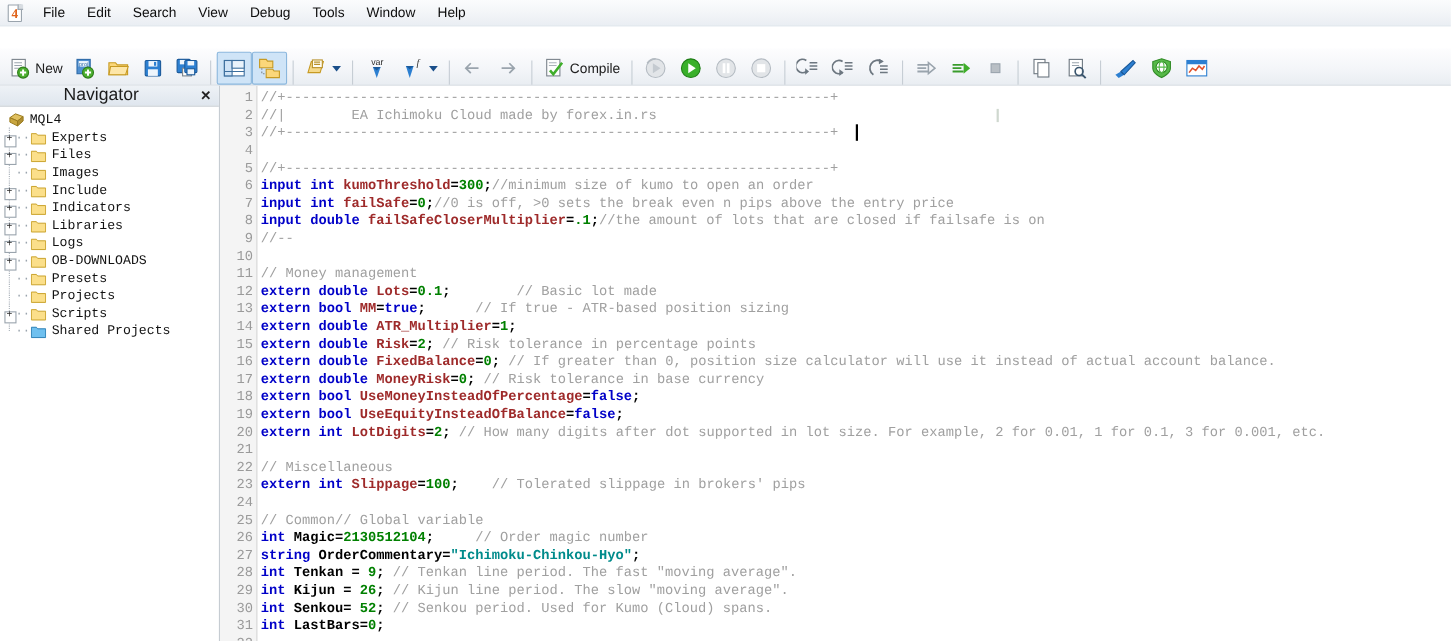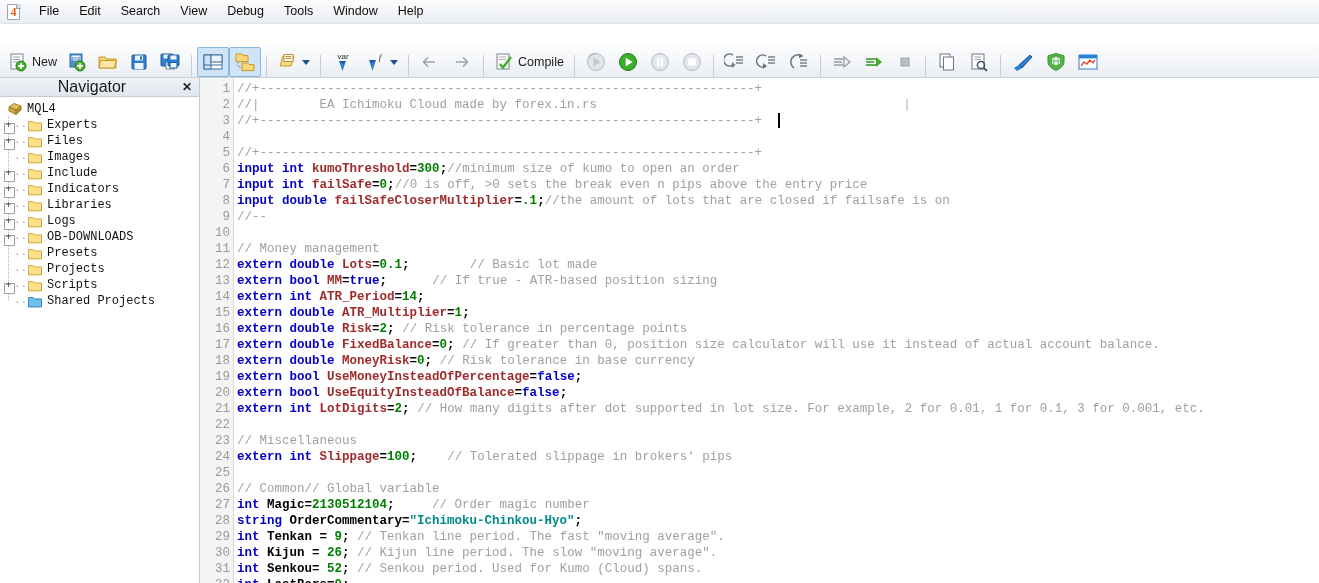--- a/index.html
+++ b/index.html
@@ -774,21 +774,20 @@
           <div class="code-line"></div>
           <div class="code-line"><span class="t-cmt">//+------------------------------------------------------------------+</span></div>
           <div class="code-line"><span class="t-kw">input</span><span class="t-plain"> </span><span class="t-kw">int</span><span class="t-plain"> </span><span class="t-id">kumoThreshold</span><span class="t-op">=</span><span class="t-num">300</span><span class="t-op">;</span><span class="t-cmt">//minimum size of kumo to open an order</span></div>
           <div class="code-line"><span class="t-kw">input</span><span class="t-plain"> </span><span class="t-kw">int</span><span class="t-plain"> </span><span class="t-id">failSafe</span><span class="t-op">=</span><span class="t-num">0</span><span class="t-op">;</span><span class="t-cmt">//0 is off, &gt;0 sets the break even n pips above the entry price</span></div>
           <div class="code-line"><span class="t-kw">input</span><span class="t-plain"> </span><span class="t-kw">double</span><span class="t-plain"> </span><span class="t-id">failSafeCloserMultiplier</span><span class="t-op">=</span><span class="t-num">.1</span><span class="t-op">;</span><span class="t-cmt">//the amount of lots that are closed if failsafe is on</span></div>
           <div class="code-line"><span class="t-cmt">//--</span></div>
           <div class="code-line"></div>
           <div class="code-line"><span class="t-cmt">// Money management</span></div>
           <div class="code-line"><span class="t-kw">extern</span><span class="t-plain"> </span><span class="t-kw">double</span><span class="t-plain"> </span><span class="t-id">Lots</span><span class="t-op">=</span><span class="t-num">0.1</span><span class="t-op">;</span><span class="t-plain">        </span><span class="t-cmt">// Basic lot made</span></div>
           <div class="code-line"><span class="t-kw">extern</span><span class="t-plain"> </span><span class="t-kw">bool</span><span class="t-plain"> </span><span class="t-id">MM</span><span class="t-op">=</span><span class="t-kw">true</span><span class="t-op">;</span><span class="t-plain">      </span><span class="t-cmt">// If true - ATR-based position sizing</span></div>
-          <div class="code-line"><span class="t-kw">extern</span><span class="t-plain"> </span><span class="t-kw">int</span><span class="t-plain"> </span><span class="t-id">ATR_Period</span><span class="t-op">=</span><span class="t-num">14</span><span class="t-op">;</span></div>
           <div class="code-line"><span class="t-kw">extern</span><span class="t-plain"> </span><span class="t-kw">double</span><span class="t-plain"> </span><span class="t-id">ATR_Multiplier</span><span class="t-op">=</span><span class="t-num">1</span><span class="t-op">;</span></div>
           <div class="code-line"><span class="t-kw">extern</span><span class="t-plain"> </span><span class="t-kw">double</span><span class="t-plain"> </span><span class="t-id">Risk</span><span class="t-op">=</span><span class="t-num">2</span><span class="t-op">;</span><span class="t-plain"> </span><span class="t-cmt">// Risk tolerance in percentage points</span></div>
           <div class="code-line"><span class="t-kw">extern</span><span class="t-plain"> </span><span class="t-kw">double</span><span class="t-plain"> </span><span class="t-id">FixedBalance</span><span class="t-op">=</span><span class="t-num">0</span><span class="t-op">;</span><span class="t-plain"> </span><span class="t-cmt">// If greater than 0, position size calculator will use it instead of actual account balance.</span></div>
           <div class="code-line"><span class="t-kw">extern</span><span class="t-plain"> </span><span class="t-kw">double</span><span class="t-plain"> </span><span class="t-id">MoneyRisk</span><span class="t-op">=</span><span class="t-num">0</span><span class="t-op">;</span><span class="t-plain"> </span><span class="t-cmt">// Risk tolerance in base currency</span></div>
           <div class="code-line"><span class="t-kw">extern</span><span class="t-plain"> </span><span class="t-kw">bool</span><span class="t-plain"> </span><span class="t-id">UseMoneyInsteadOfPercentage</span><span class="t-op">=</span><span class="t-kw">false</span><span class="t-op">;</span></div>
           <div class="code-line"><span class="t-kw">extern</span><span class="t-plain"> </span><span class="t-kw">bool</span><span class="t-plain"> </span><span class="t-id">UseEquityInsteadOfBalance</span><span class="t-op">=</span><span class="t-kw">false</span><span class="t-op">;</span></div>
           <div class="code-line"><span class="t-kw">extern</span><span class="t-plain"> </span><span class="t-kw">int</span><span class="t-plain"> </span><span class="t-id">LotDigits</span><span class="t-op">=</span><span class="t-num">2</span><span class="t-op">;</span><span class="t-plain"> </span><span class="t-cmt">// How many digits after dot supported in lot size. For example, 2 for 0.01, 1 for 0.1, 3 for 0.001, etc.</span></div>
           <div class="code-line"></div>
           <div class="code-line"><span class="t-cmt">// Miscellaneous</span></div>
           <div class="code-line"><span class="t-kw">extern</span><span class="t-plain"> </span><span class="t-kw">int</span><span class="t-plain"> </span><span class="t-id">Slippage</span><span class="t-op">=</span><span class="t-num">100</span><span class="t-op">;</span><span class="t-plain">    </span><span class="t-cmt">// Tolerated slippage in brokers' pips</span></div>

